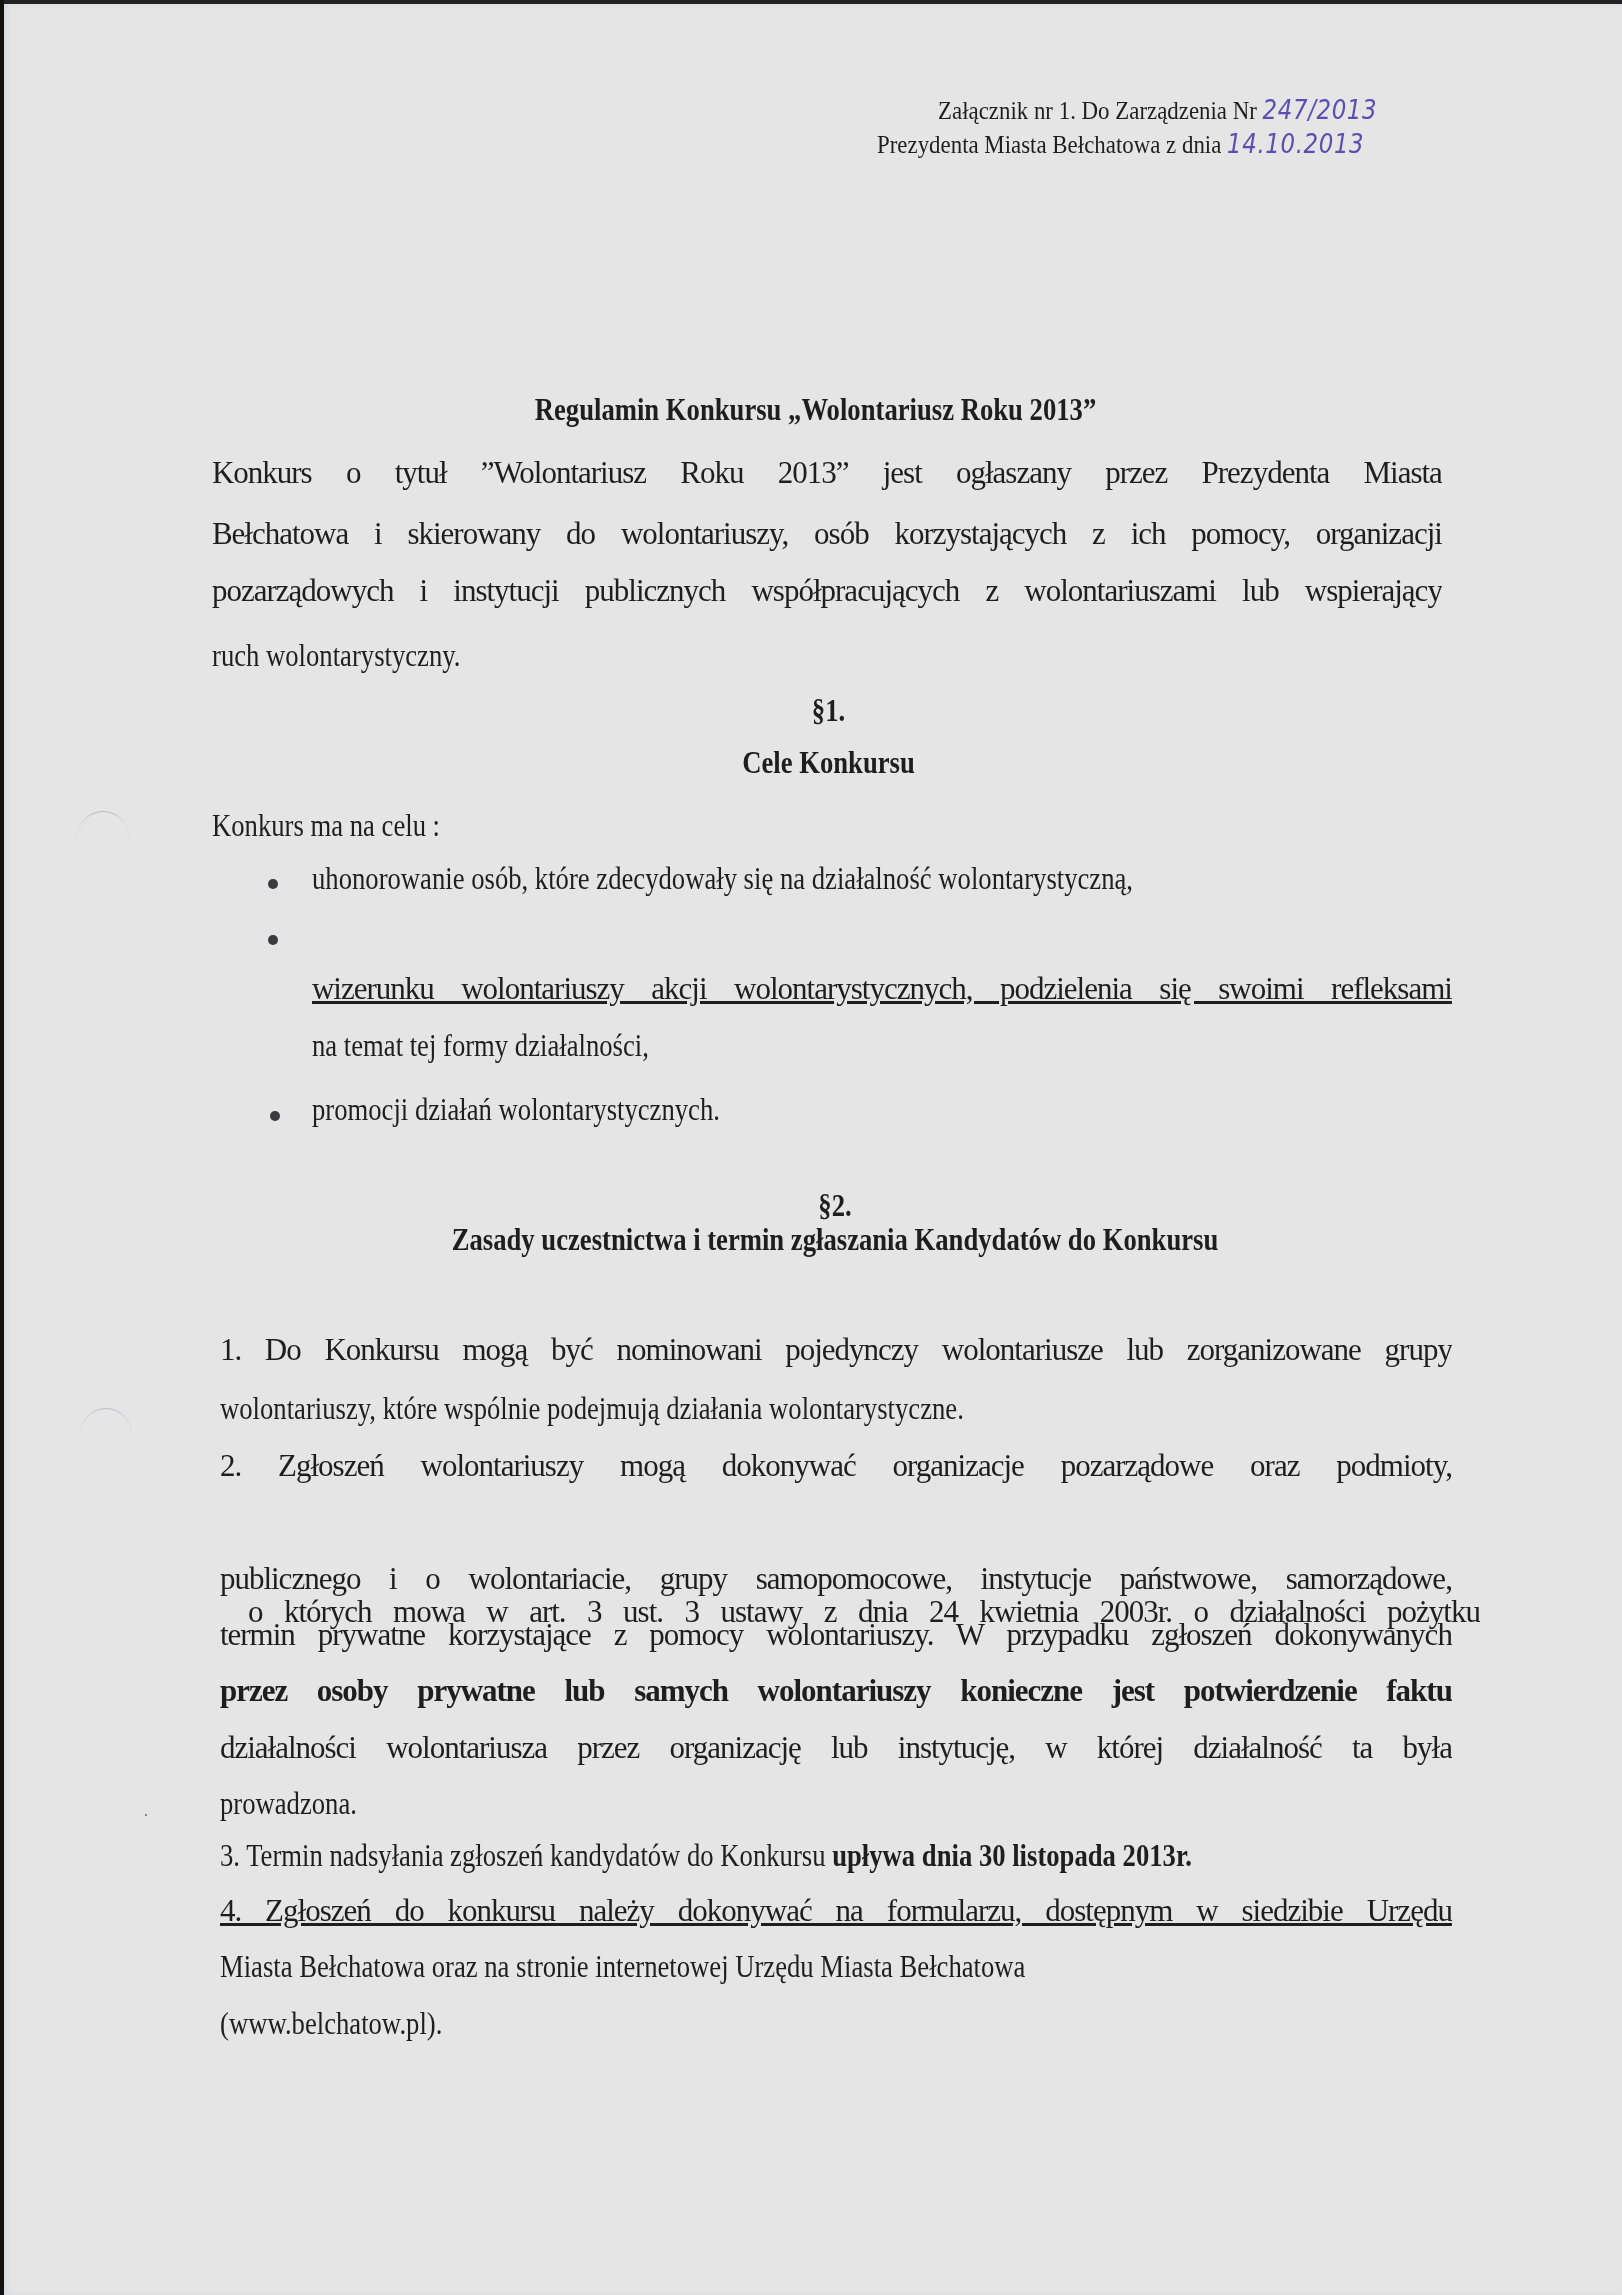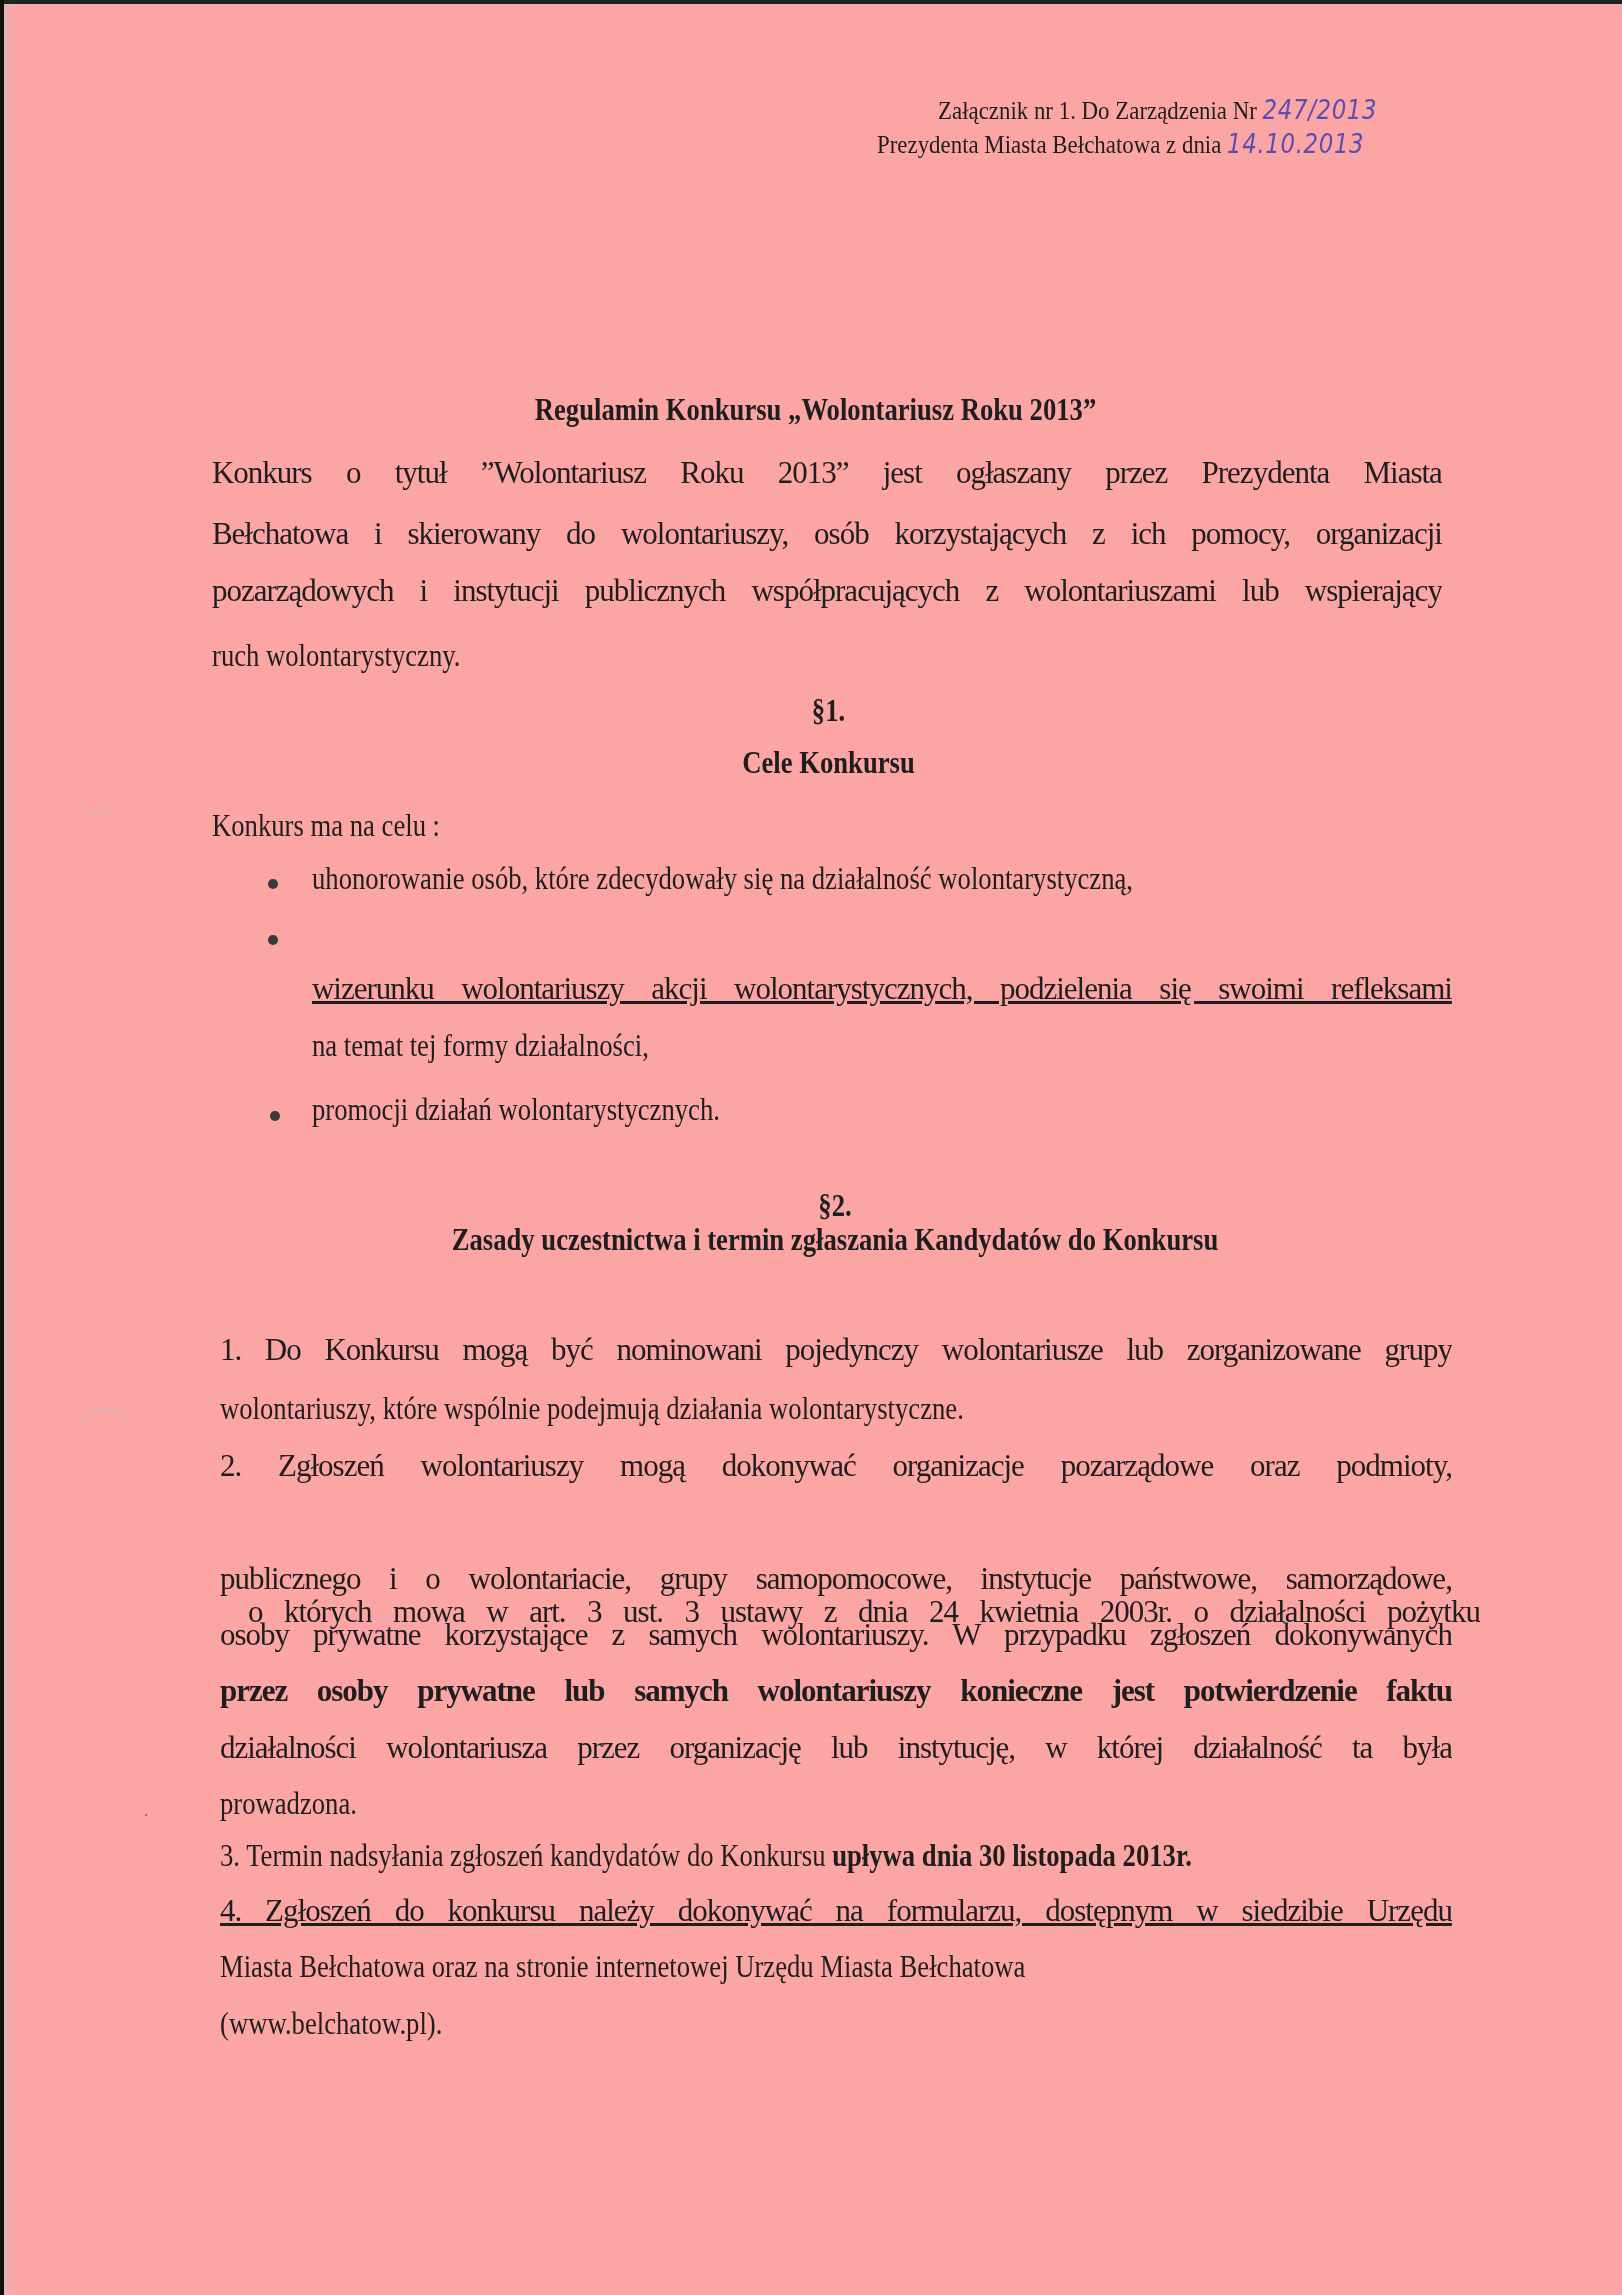--- a/index.html
+++ b/index.html
@@ -9,21 +9,21 @@
       background: #1a1a1a;
       position: relative;
       overflow: hidden;
       font-family: "Liberation Serif", "DejaVu Serif", serif;
       color: #1e1e1e;
     }
     .page {
       position: absolute;
       left: 3.9px; top: 3.9px;
       width: 1619px; height: 2292px;
-      background: #fca5a5;
+      background: #e5e5e5;
       box-shadow: inset 3.9px 0 6.5px rgba(200,205,215,0.45);
     }
     .topbar {
       position: absolute; left: 0; top: 0; width: 1623px; height: 3.9px; background: #222;
     }
     .leftbar {
       position: absolute; left: 0; top: 0; width: 3.9px; height: 2295px; background: #111;
     }
     .punch {
       position: absolute;
@@ -108,21 +108,21 @@
 
   <div class="line bold center" style="left: 0px; width: 1662px; top: 1182px; transform-origin: center top; transform: scaleX(0.86);">§2.</div>
   <div class="line bold center" style="left: 0px; width: 1662px; top: 1216px; transform-origin: center top; transform: scaleX(0.86);">Zasady uczestnictwa i termin zgłaszania Kandydatów  do Konkursu</div>
 
   <div class="line j" style="left: 216px; width: 1232px; top: 1326px; word-spacing: -3.9px; letter-spacing: -1px;">1. Do Konkursu mogą być nominowani pojedynczy wolontariusze lub zorganizowane grupy</div>
   <div class="line" style="left: 216px; top: 1385px; transform: scaleX(0.86);">wolontariuszy, które wspólnie podejmują działania wolontarystyczne.</div>
 
   <div class="line j" style="left: 216px; width: 1232px; top: 1442px; word-spacing: -3.9px; letter-spacing: -1px;">2. Zgłoszeń wolontariuszy mogą dokonywać organizacje pozarządowe oraz podmioty,</div>
   <div class="line j" style="left: 216px; width: 1232px; top: 1588px; word-spacing: -3.9px; letter-spacing: -1px; margin-left: 28px;">o których mowa w art. 3 ust. 3 ustawy z dnia 24 kwietnia 2003r. o działalności pożytku</div>
   <div class="line j" style="left: 216px; width: 1232px; top: 1555px; word-spacing: -3.9px; letter-spacing: -1px;">publicznego i o wolontariacie, grupy samopomocowe, instytucje państwowe, samorządowe,</div>
-  <div class="line j" style="left: 216px; width: 1232px; top: 1611px; word-spacing: -3.9px; letter-spacing: -1px;">osoby prywatne korzystające z samych wolontariuszy. W przypadku zgłoszeń dokonywanych</div>
+  <div class="line j" style="left: 216px; width: 1232px; top: 1611px; word-spacing: -3.9px; letter-spacing: -1px;">termin prywatne korzystające z pomocy wolontariuszy. W przypadku zgłoszeń dokonywanych</div>
   <div class="line j" style="left: 216px; width: 1232px; top: 1667px; word-spacing: -3.9px; letter-spacing: -1px; font-weight: bold;">przez osoby prywatne lub samych wolontariuszy konieczne jest potwierdzenie faktu</div>
   <div class="line j" style="left: 216px; width: 1232px; top: 1724px; word-spacing: -3.9px; letter-spacing: -1px;">działalności wolontariusza przez organizację lub instytucję, w której działalność ta była</div>
   <div class="line" style="left: 216px; top: 1780px; transform: scaleX(0.86);">prowadzona.</div>
 
   <div class="line" style="left: 216px; top: 1832px; transform: scaleX(0.86);">
     <span>3. Termin nadsyłania zgłoszeń kandydatów do Konkursu </span><span class="bldinline">upływa dnia 30 listopada 2013r.</span>
   </div>
 
   <div class="line j" style="left: 216px; width: 1232px; top: 1887px; word-spacing: -3.9px; letter-spacing: -1px; text-decoration: underline;">4. Zgłoszeń do konkursu należy dokonywać na formularzu, dostępnym w siedzibie Urzędu</div>
   <div class="line" style="left: 216px; top: 1943px; transform: scaleX(0.86);">Miasta Bełchatowa oraz na stronie internetowej Urzędu Miasta  Bełchatowa</div>

